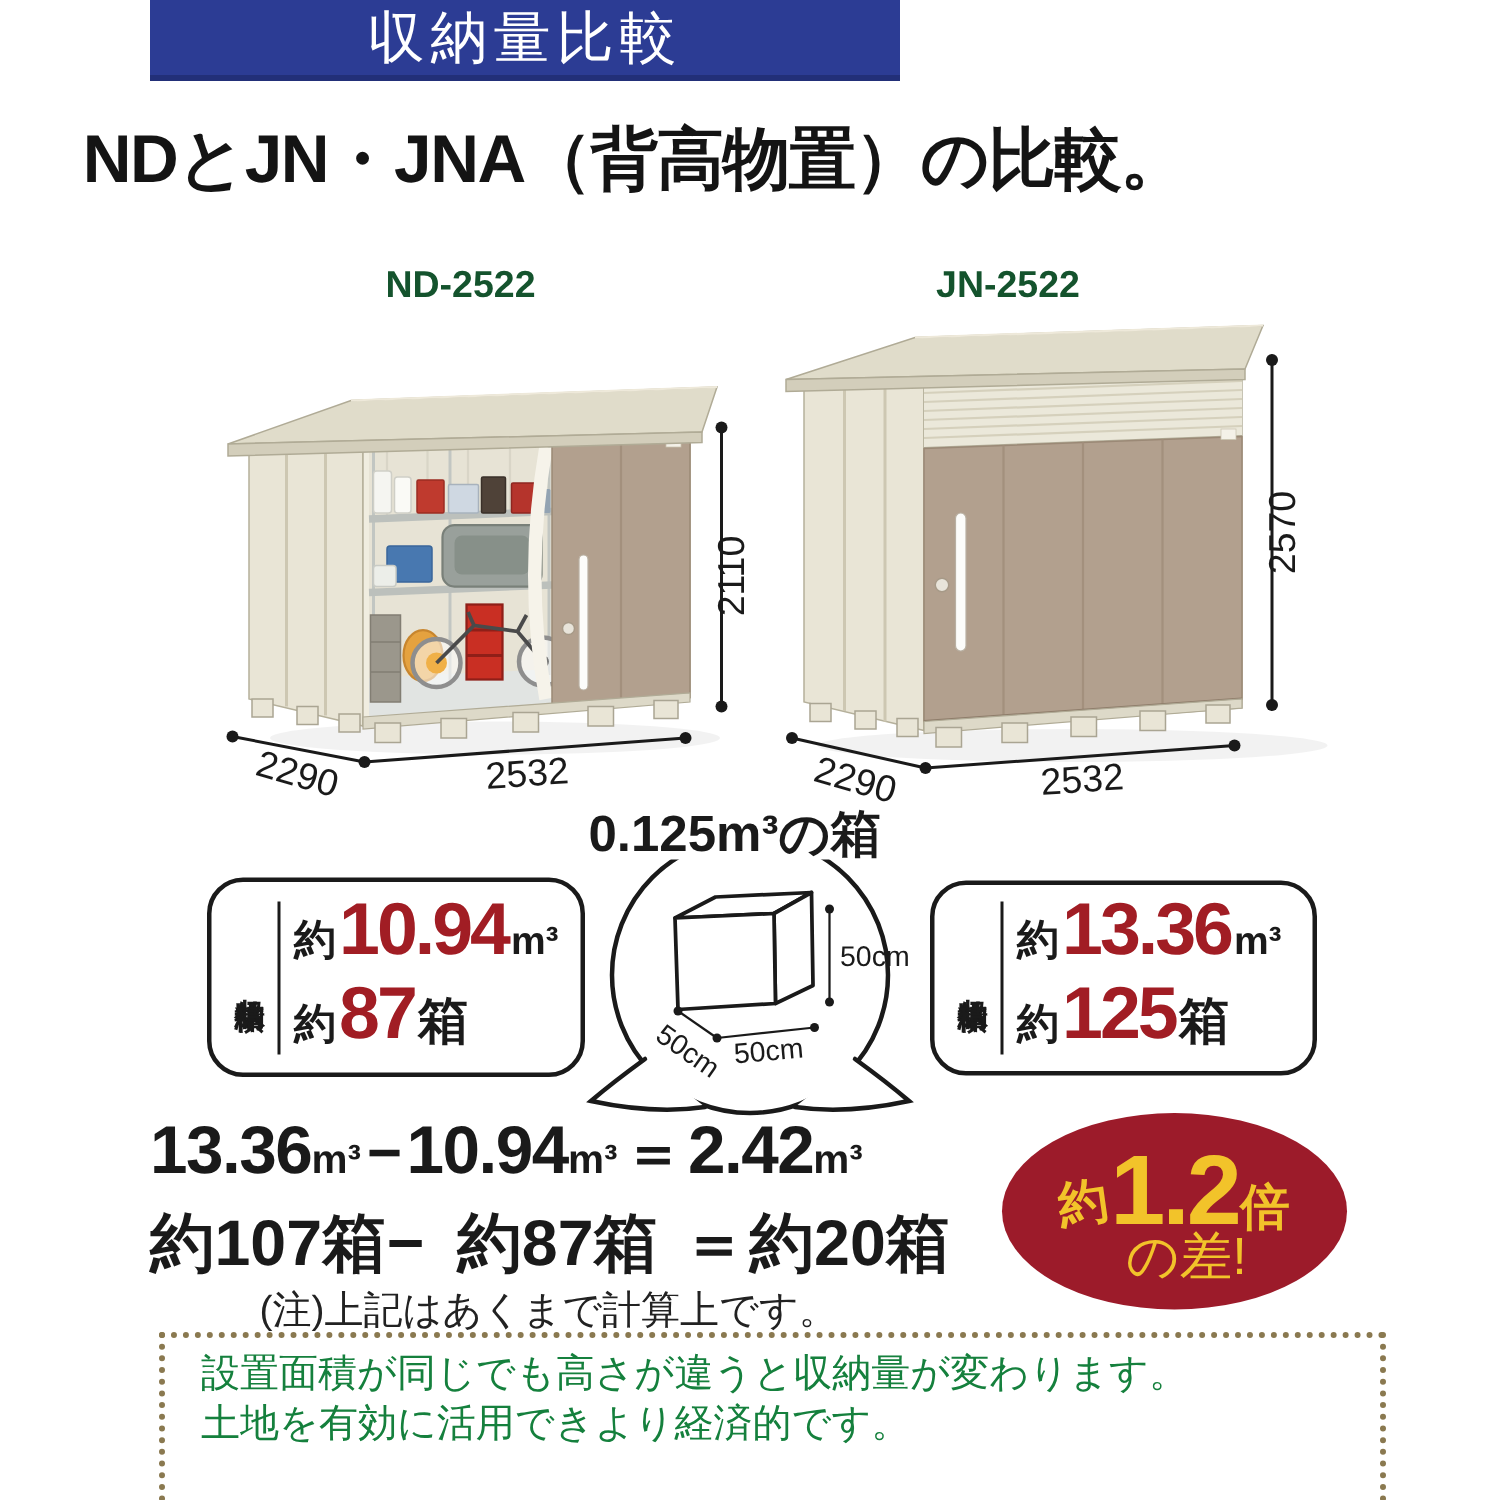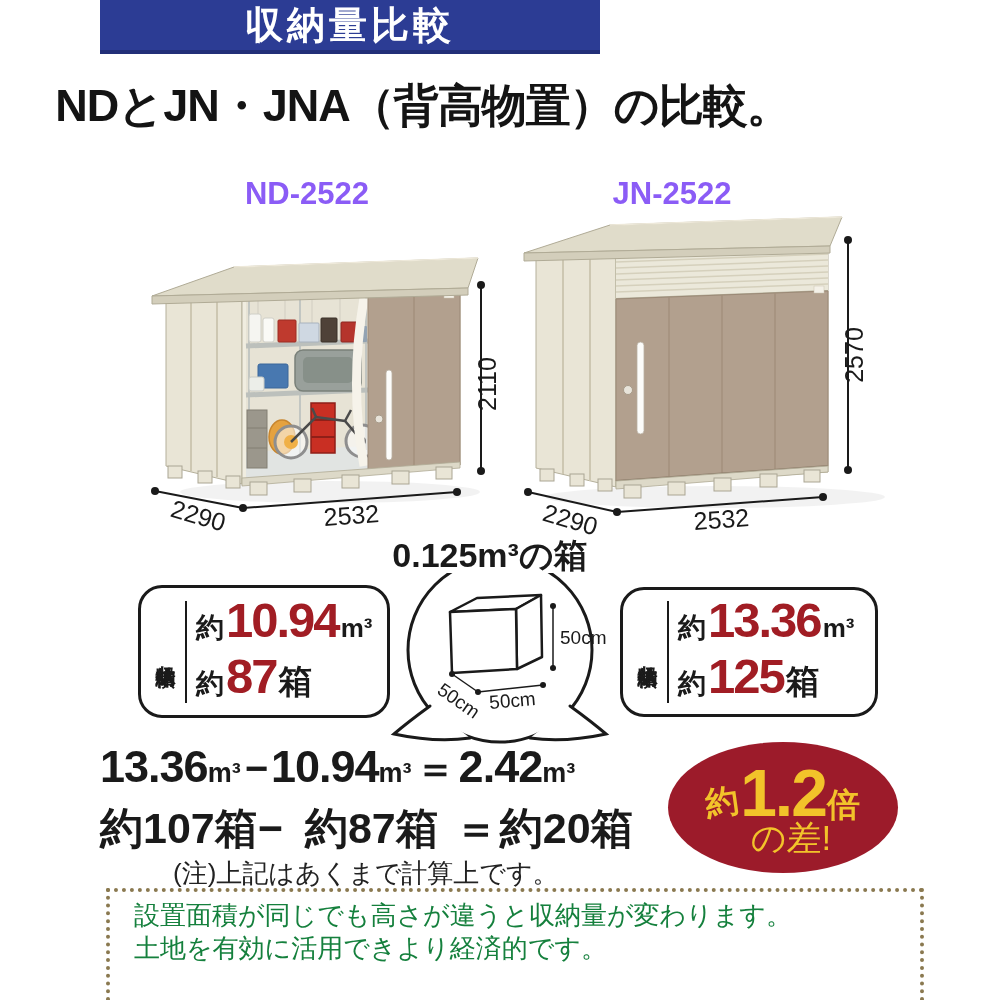--- a/index.html
+++ b/index.html
@@ -8,25 +8,25 @@
     font-family:"Liberation Sans","DejaVu Sans",sans-serif;color:#1a1a1a;
   }
   .abs{position:absolute;}
 
   
   .banner{
     left:100px;top:0;width:500px;height:50px;background:#2c3c94;
     border-bottom:4px solid #222f78;
     display:flex;align-items:center;justify-content:center;
   }
-  .banner-text{color:#ffffff;font-size:38px;font-weight:700;letter-spacing:4px;}
+  .banner-text{color:#ffffff;font-size:38px;font-weight:400;letter-spacing:4px;}
   .page-title{left:0;top:76px;width:846px;text-align:center;
     font-size:45px;font-weight:600;color:#141414;letter-spacing:-1px;}
 
-  .model-label{top:176px;width:200px;text-align:center;font-size:31px;font-weight:600;color:#8b5cf6;}
+  .model-label{top:176px;width:200px;text-align:center;font-size:25px;font-weight:600;color:#14532d;}
   .model-label.nd{left:207px;}
   .model-label.jn{left:572px;}
 
   
   .dim-text{font-size:25px;fill:#1a1a1a;font-weight:500;}
   .dim-small{font-size:19px;fill:#1a1a1a;}
 
   
   .cube-title{left:350px;top:533px;width:280px;text-align:center;font-size:34px;font-weight:600;}
 

